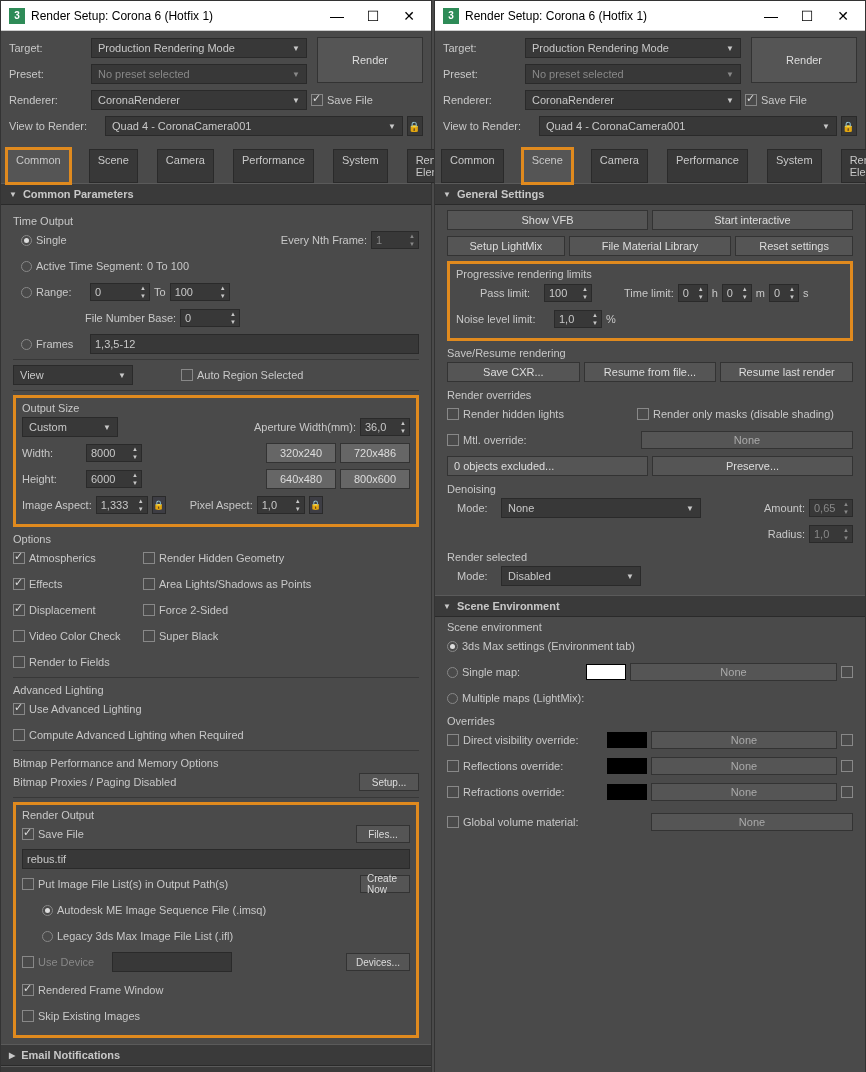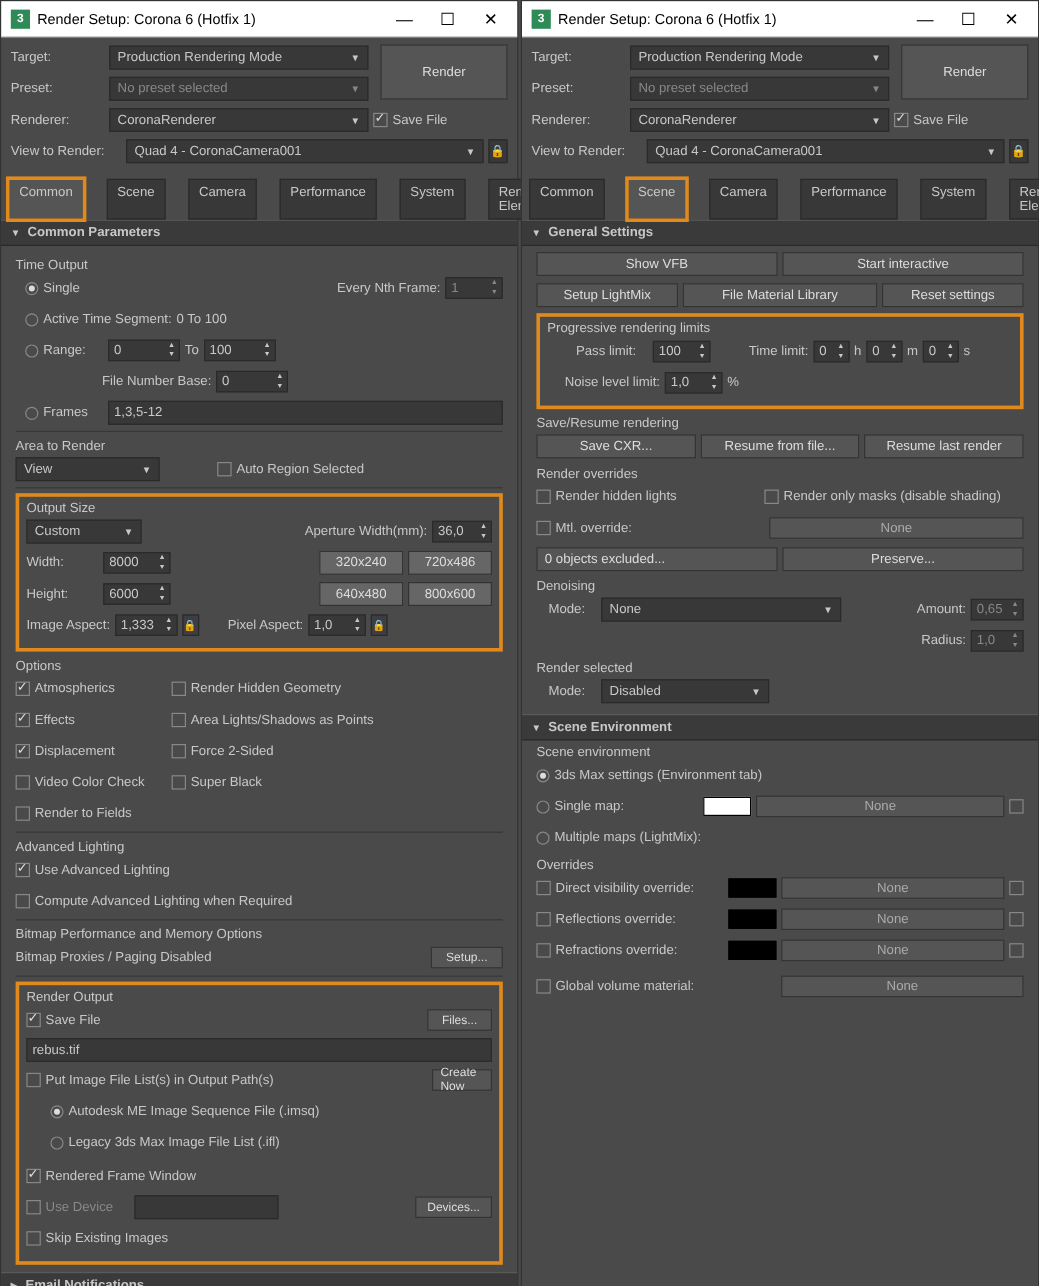--- a/index.html
+++ b/index.html
@@ -155,21 +155,20 @@
             <span>▼</span>
           </span>
         </div>
     </div>
     <div class="row" style="padding-left:8px">
       <span class="radio"></span>
       <span style="width:50px">Frames</span>
       <div class="txt" style="flex:1">1,3,5-12</div>
     </div>
     <div class="sep"></div>
-    <div class="grp-title">Area to Render</div>
     <div class="row">
       <div class="combo" style="width:120px;flex:none">
           <span>View</span>
           <span class="chev">▼</span>
         </div>
       <div style="width:40px"></div>
       <span class="chk"></span>
       <span>Auto Region Selected</span>
     </div>
     <div class="sep"></div>
@@ -303,30 +302,30 @@
           <div class="smbtn" style="width:50px">Create Now</div>
         </div>
       <div class="row" style="padding-left:20px">
           <span class="radio on"></span>
           <span>Autodesk ME Image Sequence File (.imsq)</span>
         </div>
       <div class="row" style="padding-left:20px">
           <span class="radio"></span>
           <span>Legacy 3ds Max Image File List (.ifl)</span>
         </div>
-      <div class="row" style="margin-top:6px">
-          <span class="chk on"></span>
-          <span>Rendered Frame Window</span>
-        </div>
       <div class="row">
           <span class="chk"></span>
           <span class="dim" style="width:70px">Use Device</span>
           <div class="txt" style="width:120px"></div>
           <div style="flex:1"></div>
           <div class="smbtn" style="width:64px">Devices...</div>
+        </div>
+      <div class="row" style="margin-top:6px">
+          <span class="chk on"></span>
+          <span>Rendered Frame Window</span>
         </div>
       <div class="row">
           <span class="chk"></span>
           <span>Skip Existing Images</span>
         </div>
     </div>
   </div>
   <div class="section-hdr">
       <span class="tri">▶</span>
       <span>Email Notifications</span>
@@ -437,21 +436,21 @@
         <div class="spin" style="width:30px">
             <span>0</span>
             <span class="arr">
               <span>▲</span>
               <span>▼</span>
             </span>
           </div>
           <span>s</span>
       </div>
       <div class="row" style="padding-left:0">
-        <span style="width:94px;text-align:right">Noise level limit:</span>
+        <span style="width:94px;">Noise level limit:</span>
         <div class="spin" style="width:48px">
             <span>1,0</span>
             <span class="arr">
               <span>▲</span>
               <span>▼</span>
             </span>
           </div>
         <span>%</span>
       </div>
     </div>

